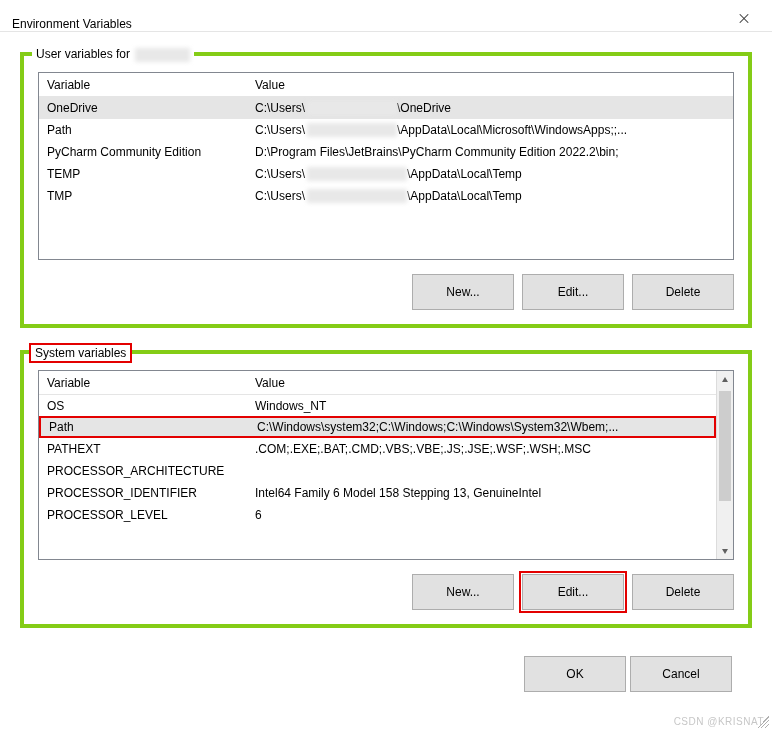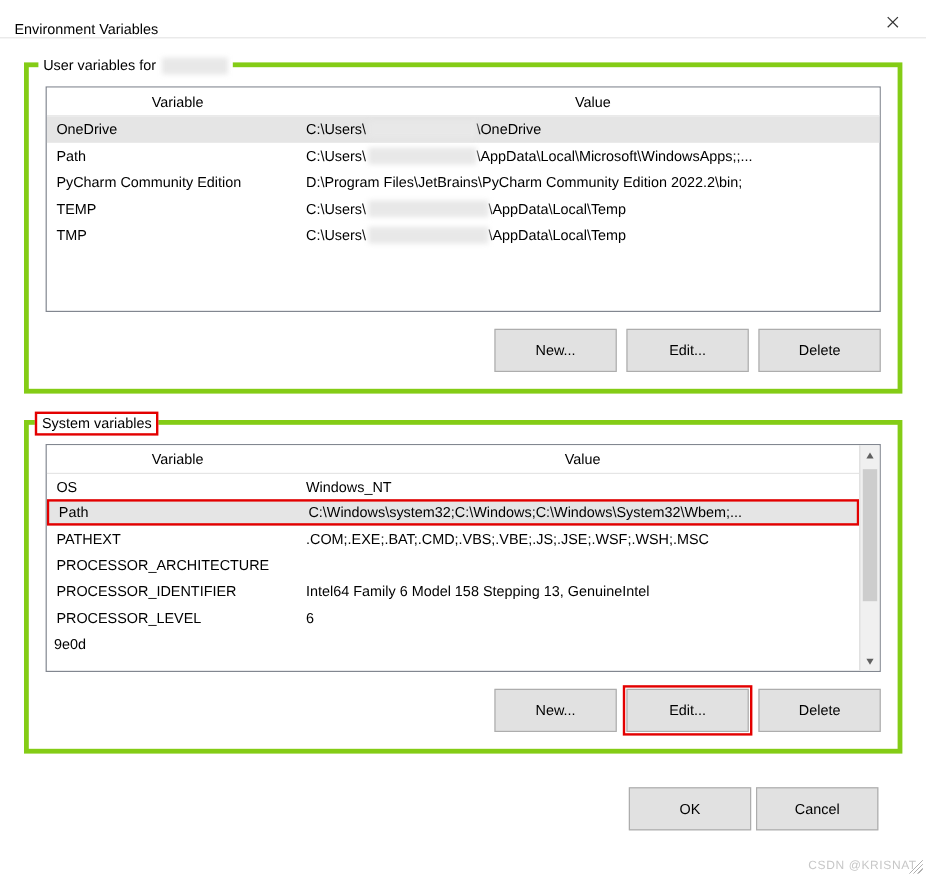--- a/index.html
+++ b/index.html
@@ -67,21 +67,20 @@
       height: 188px;
       overflow: hidden;
       background: #fff;
     }
     .headers {
       display: flex;
       background: #fff;
       border-bottom: 1px solid #e5e5e5;
       height: 24px;
       align-items: center;
-      text-align: center;
     }
     .col-var { width: 210px; padding-left: 8px; }
     .col-val { flex: 1; padding-left: 6px; }
     .row {
       display: flex;
       height: 22px;
       align-items: center;
       white-space: nowrap;
       overflow: hidden;
     }
@@ -238,21 +237,20 @@
         </div>
         <div class="row">
           <div class="col-var">PROCESSOR_IDENTIFIER</div>
           <div class="col-val">Intel64 Family 6 Model 158 Stepping 13, GenuineIntel</div>
         </div>
         <div class="row">
           <div class="col-var">PROCESSOR_LEVEL</div>
           <div class="col-val">6</div>
         </div>
         <div class="row">
-          <div class="col-val">9e0d</div>
         </div>
       </div>
       <div class="scrollbar">
         <div class="scroll-arrow up">
           <svg viewBox="0 0 8 8">
               <polygon points="4,1 7,6 1,6" fill="#606060"></polygon>
             </svg>
         </div>
         <div class="scrollbar-thumb"></div>
         <div class="scroll-arrow down">

